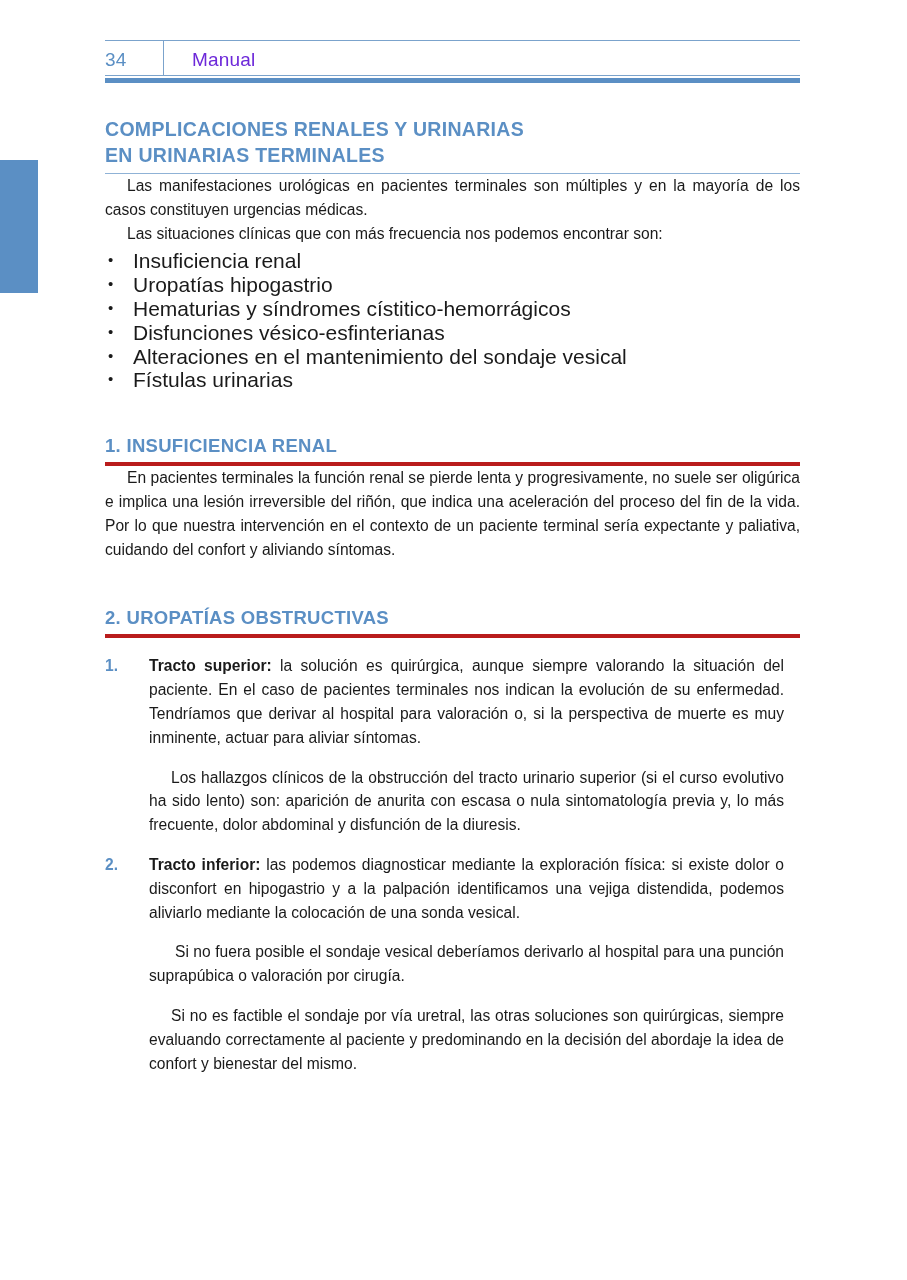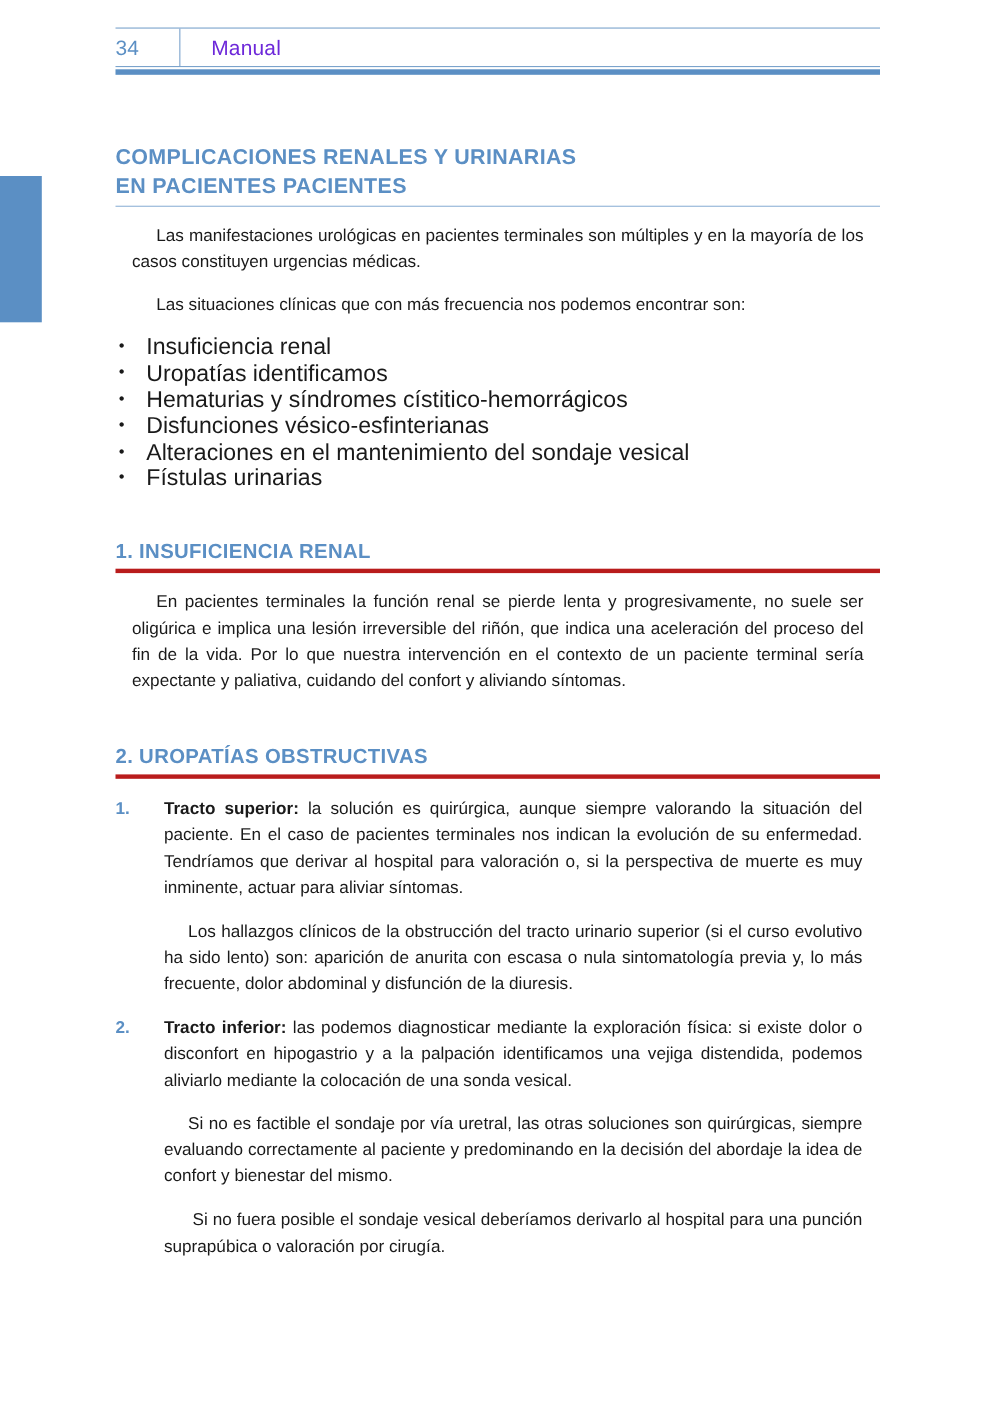--- a/index.html
+++ b/index.html
@@ -31,21 +31,21 @@
     background: #5b8fc4;
   }
   .content {
     position: absolute;
     left: 105px;
     top: 0;
     width: 695px;
   }
   
   .rh {
-    margin-top: 25px;
+    margin-top: 40px;
     border-top: 1px solid #7ba3cc;
     display: flex;
     align-items: flex-end;
     height: 34px;
     border-bottom: 1px solid #7ba3cc;
     box-sizing: content-box;
   }
   .rh-folio {
     width: 58px;
     font-size: 19px;
@@ -65,21 +65,21 @@
     color: #6d28d9;
     letter-spacing: 0.2px;
   }
   .rh-rule {
     height: 5px;
     background: #5b8fc4;
     margin-top: 2px;
   }
   
   .doc-title {
-    margin-top: 62px;
+    margin-top: 33px;
     font-size: 19.5px;
     font-weight: bold;
     color: #5b8fc4;
     line-height: 26px;
     letter-spacing: 0.3px;
     border-bottom: 1px solid #8fb2d6;
     padding-bottom: 5px;
   }
   .sec-head {
     font-size: 18.5px;
@@ -89,21 +89,21 @@
     border-bottom: 4px solid #b91c1c;
     padding-bottom: 5px;
   }
   .sec-1 { margin-top: 43px; }
   .sec-2 { margin-top: 46px; }
   
   p.body {
     font-size: 15.6px;
     line-height: 23.8px;
     text-align: justify;
-    margin: 15px;
+    margin: 0;
     hyphens: manual;
   }
   .p-first { margin-top: 16px; text-indent: 22px; }
   .p-lead  { margin-top: 22px; text-indent: 22px; }
   .p-sec   { margin-top: 16px; text-indent: 22px; }
   
   ul.bullets {
     list-style: none;
     margin: 4px 0 0 0;
     padding: 0;
@@ -163,48 +163,48 @@
 
     <div class="rh">
       <div class="rh-folio">34</div>
       <div class="rh-sep"></div>
       <div class="rh-title">Manual</div>
     </div>
     <div class="rh-rule"></div>
 
     <div class="doc-title">
       <div>COMPLICACIONES RENALES Y URINARIAS</div>
-      <div>EN PACIENTES PACIENTES</div>
+      <div>EN URINARIAS TERMINALES</div>
     </div>
 
     <p class="body p-first">Las manifestaciones urológicas en pacientes terminales son múltiples y en la mayoría de los casos constituyen urgencias médicas.</p>
     <p class="body p-lead">Las situaciones clínicas que con más frecuencia nos podemos encontrar son:</p>
 
     <ul class="bullets">
       <li>Insuficiencia renal</li>
-      <li>Uropatías identificamos</li>
+      <li>Uropatías hipogastrio</li>
       <li>Hematurias y síndromes cístitico-hemorrágicos</li>
       <li>Disfunciones vésico-esfinterianas</li>
       <li>Alteraciones en el mantenimiento del sondaje vesical</li>
       <li>Fístulas urinarias</li>
     </ul>
 
     <div class="sec-head sec-1">1. INSUFICIENCIA RENAL</div>
     <p class="body p-sec">En pacientes terminales la función renal se pierde lenta y progresivamente, no suele ser oligúrica e implica una lesión irreversible del riñón, que indica una aceleración del proceso del fin de la vida. Por lo que nuestra intervención en el contexto de un paciente terminal sería expectante y paliativa, cuidando del confort y aliviando síntomas.</p>
 
     <div class="sec-head sec-2">2. UROPATÍAS OBSTRUCTIVAS</div>
 
     <ol class="numlist">
       <li>
         <span class="num-marker">1.</span>
         <p class="li-para"><span class="lead-in">Tracto superior:</span><span> la solución es quirúrgica, aunque siempre valorando la situación del paciente. En el caso de pacientes terminales nos indican la evolución de su enfermedad. Tendríamos que derivar al hospital para valoración o, si la perspectiva de muerte es muy inminente, actuar para aliviar síntomas.</span></p>
         <p class="li-para sub">Los hallazgos clínicos de la obstrucción del tracto urinario superior (si el curso evolutivo ha sido lento) son: aparición de anurita con escasa o nula sintomatología previa y, lo más frecuente, dolor abdominal y disfunción de la diuresis.</p>
       </li>
       <li>
         <span class="num-marker">2.</span>
         <p class="li-para"><span class="lead-in">Tracto inferior:</span><span> las podemos diagnosticar mediante la exploración física: si existe dolor o disconfort en hipogastrio y a la palpación identificamos una vejiga distendida, podemos aliviarlo mediante la colocación de una sonda vesical.</span></p>
+        <p class="li-para sub-wide">Si no fuera posible el sondaje vesical deberíamos derivarlo al hospital para una punción suprapúbica o valoración por cirugía.</p>
         <p class="li-para sub">Si no es factible el sondaje por vía uretral, las otras soluciones son quirúrgicas, siempre evaluando correctamente al paciente y predominando en la decisión del abordaje la idea de confort y bienestar del mismo.</p>
-        <p class="li-para sub-wide">Si no fuera posible el sondaje vesical deberíamos derivarlo al hospital para una punción suprapúbica o valoración por cirugía.</p>
       </li>
     </ol>
 
   </div>
 </div>
 
 </body></html>

